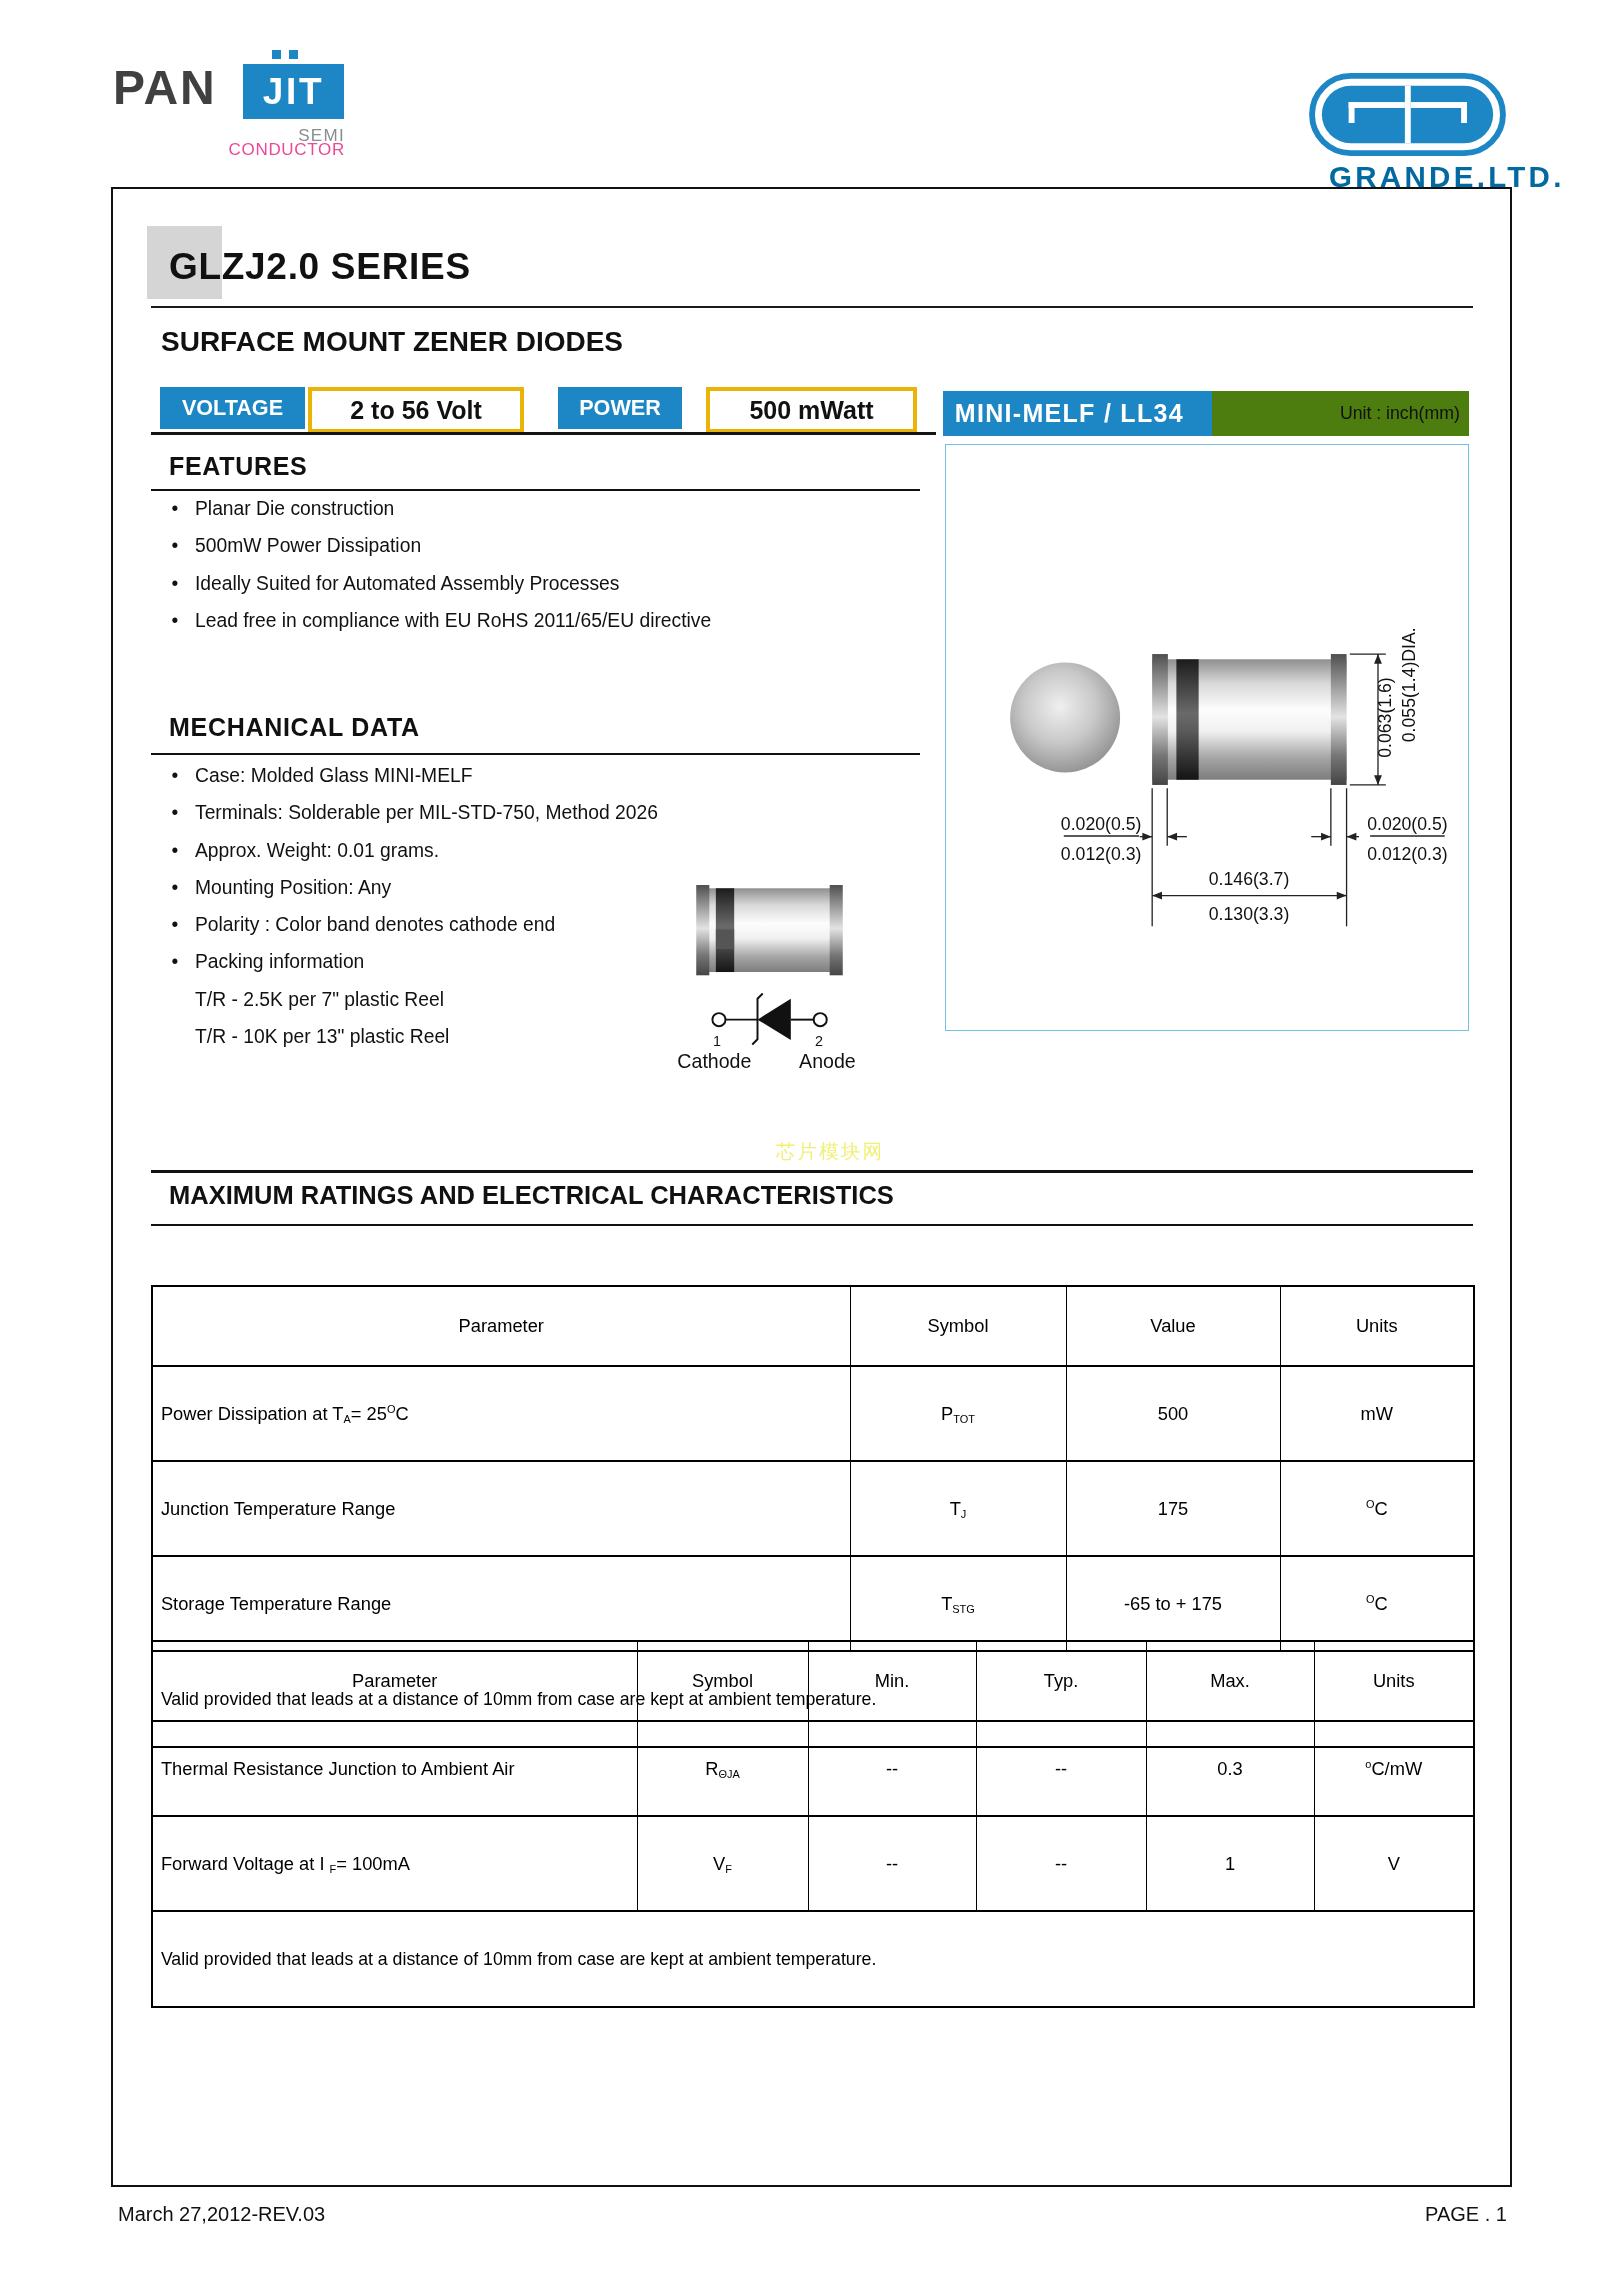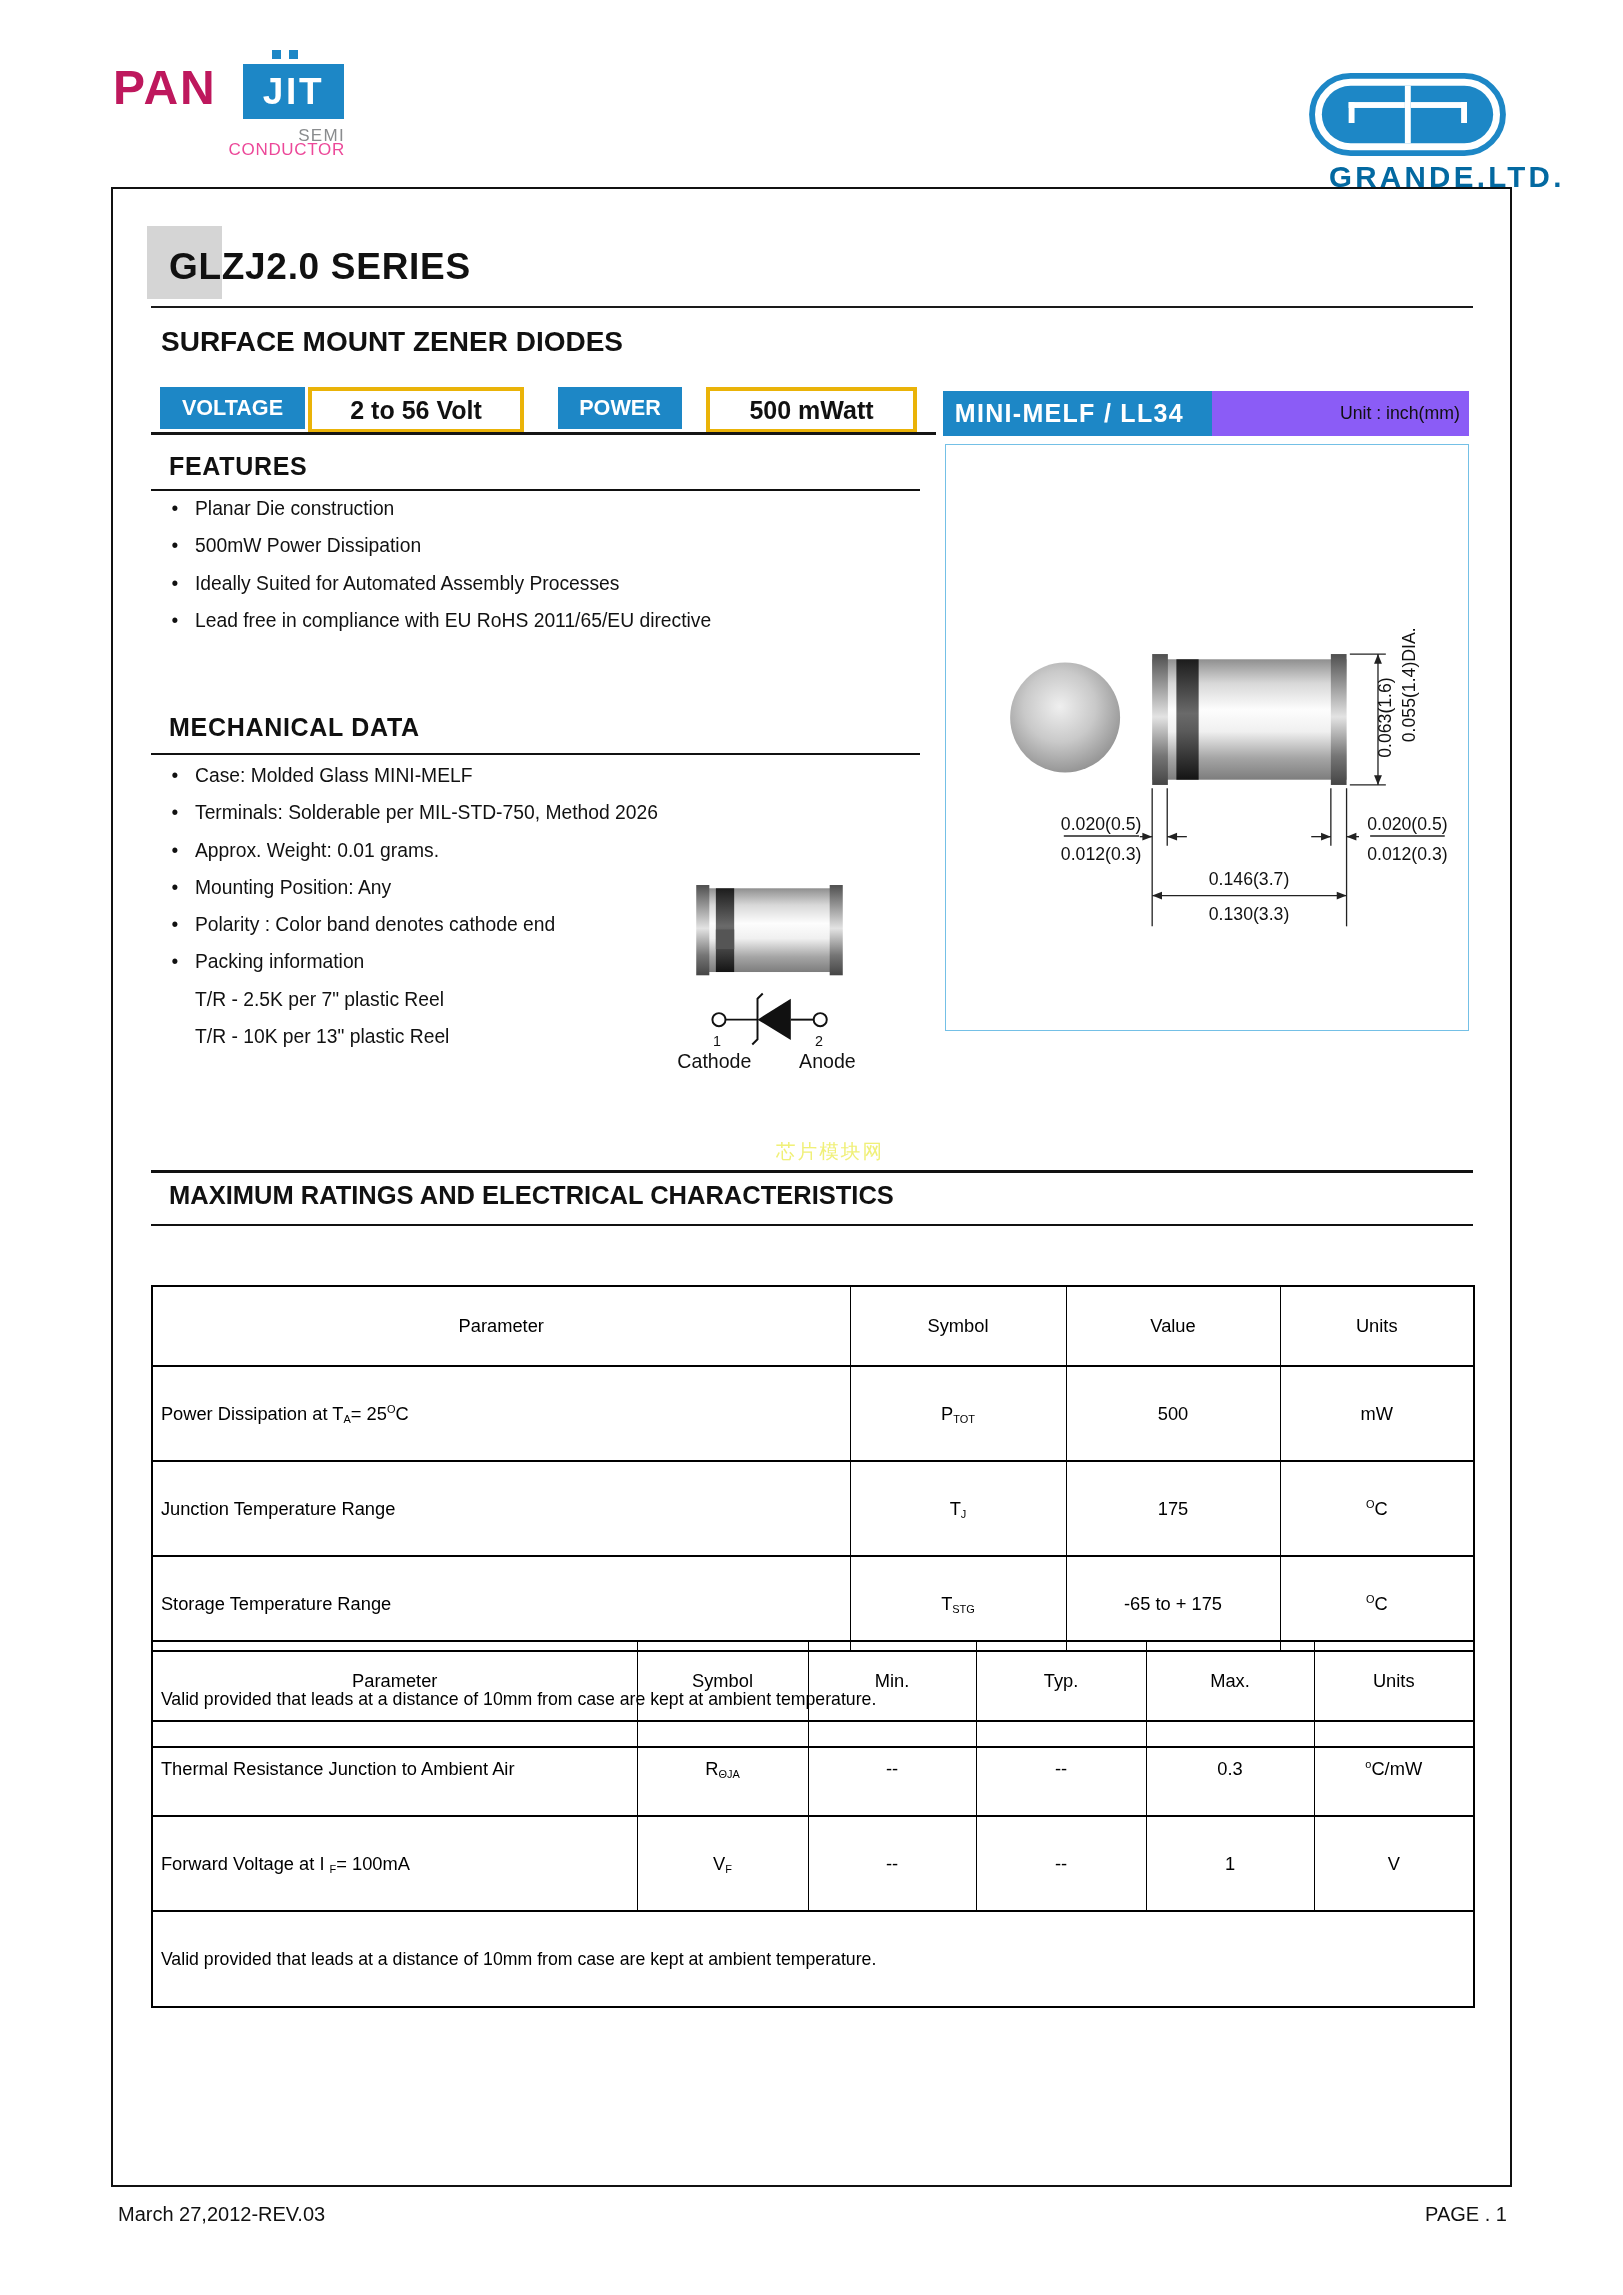--- a/index.html
+++ b/index.html
@@ -1,21 +1,21 @@
 <!DOCTYPE html>
 <html style="font-size:10.5px"><head>
 <meta charset="utf-8">
 <style>
   html,body{margin:0;padding:0;background:#ffffff;}
   #page{position:relative;width:1623px;height:2295px;background:#fff;font-family:"Liberation Sans",sans-serif;color:#111;overflow:hidden;}
   .abs{position:absolute;}
   .flexc{display:flex;align-items:center;justify-content:center;}
 
   
-  .pan-word{left:113px;top:60px;font-size:48px;font-weight:bold;color:#be185d;letter-spacing:2px;}
+  .pan-word{left:113px;top:60px;font-size:48px;font-weight:bold;color:#404040;letter-spacing:2px;}
   .jit-box{left:243px;top:64px;width:101px;height:55px;background:#1d87c6;color:#fff;font-size:37px;font-weight:bold;letter-spacing:2.6px;}
   .jit-dot{width:9.2px;height:9.2px;background:#1d87c6;top:50px;}
   .jd1{left:272px;} .jd2{left:289px;}
   .semi-line{left:204px;top:126px;width:141px;text-align:right;font-size:17px;color:#8a8c8e;letter-spacing:1.3px;}
   .conductor-line{left:204px;top:140px;width:141px;text-align:right;font-size:17px;color:#ec4899;letter-spacing:0.7px;}
   .grande-logo{left:1308px;top:72px;}
   .grande-word{left:1295px;top:160px;width:223px;text-align:center;font-size:29.5px;font-weight:bold;color:#0369a1;letter-spacing:3.3px;margin-left:34px;}
 
   
   .frame{left:111px;top:187px;width:1397px;height:1996px;border:2px solid #111;}
@@ -45,21 +45,21 @@
   .blist{left:165px;width:772px;font-size:19.3px;}
   .feat-list{top:499px;}
   .mech-list{top:766px;}
   .bullet{position:relative;padding-left:30px;margin-bottom:17.7px;line-height:19.6px;}
   .bullet::before{content:"\2022";position:absolute;left:6.5px;top:0;}
   .packline{padding-left:30px;margin-bottom:17.7px;line-height:19.6px;}
 
   
   .mm-box{left:943px;top:391px;width:270px;height:45px;background:#1d87c6;color:#fff;
           font-size:25px;font-weight:bold;letter-spacing:1.3px;justify-content:flex-start;padding-left:11.8px;box-sizing:border-box;}
-  .unit-strip{left:1212px;top:391px;width:257px;height:45px;background:#8b5cf6;font-size:17.7px;
+  .unit-strip{left:1212px;top:391px;width:257px;height:45px;background:#4d7c0f;font-size:17.7px;
           justify-content:flex-end;padding-right:9.2px;box-sizing:border-box;}
   .draw-box{left:945px;top:444px;width:524px;height:587px;border:1.3px solid #74c0e6;box-sizing:border-box;}
 
   
   .mini-cyl{left:691px;top:877px;}
   .diode-sym{left:668px;top:979px;}
 
   .watermark{left:776px;top:1138px;font-size:19.6px;color:#f0f078;letter-spacing:2px;}
 
   

